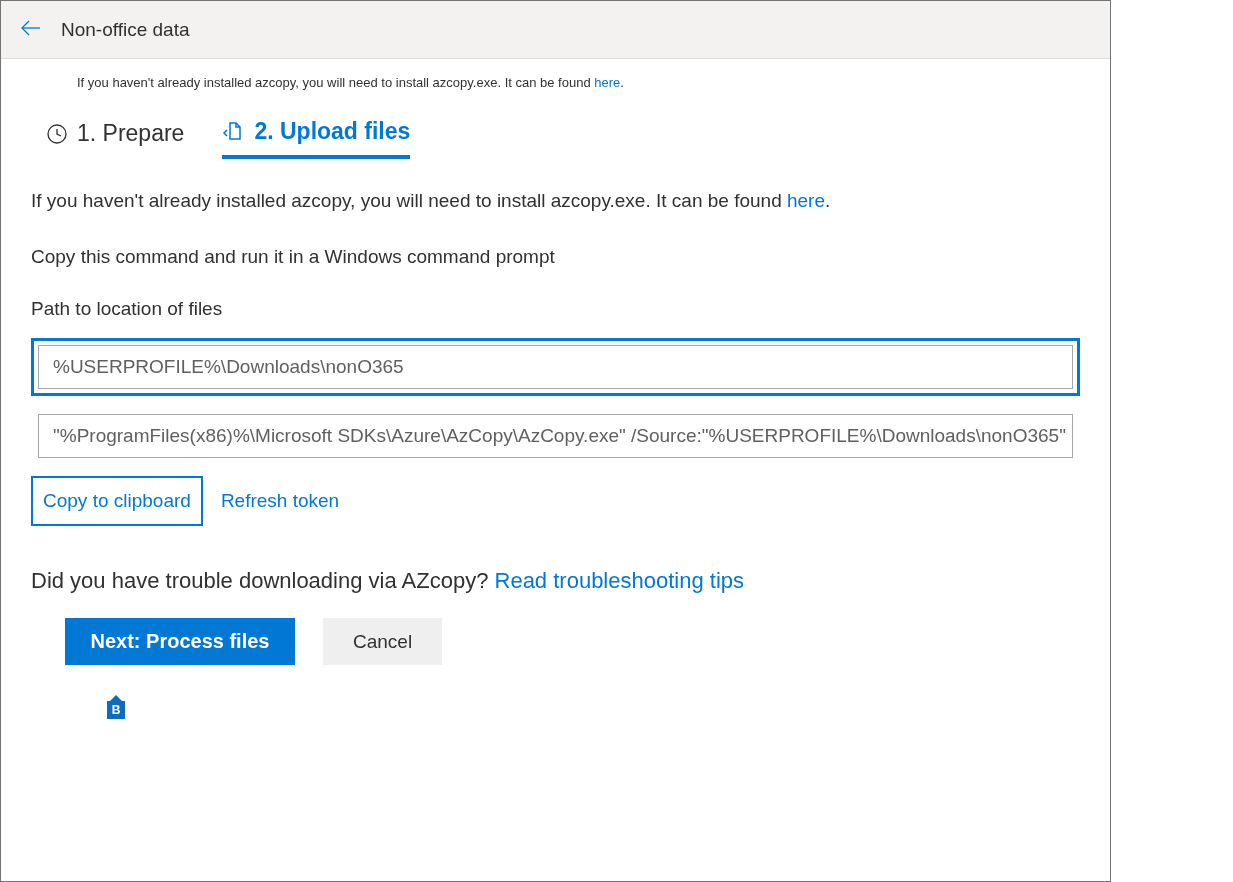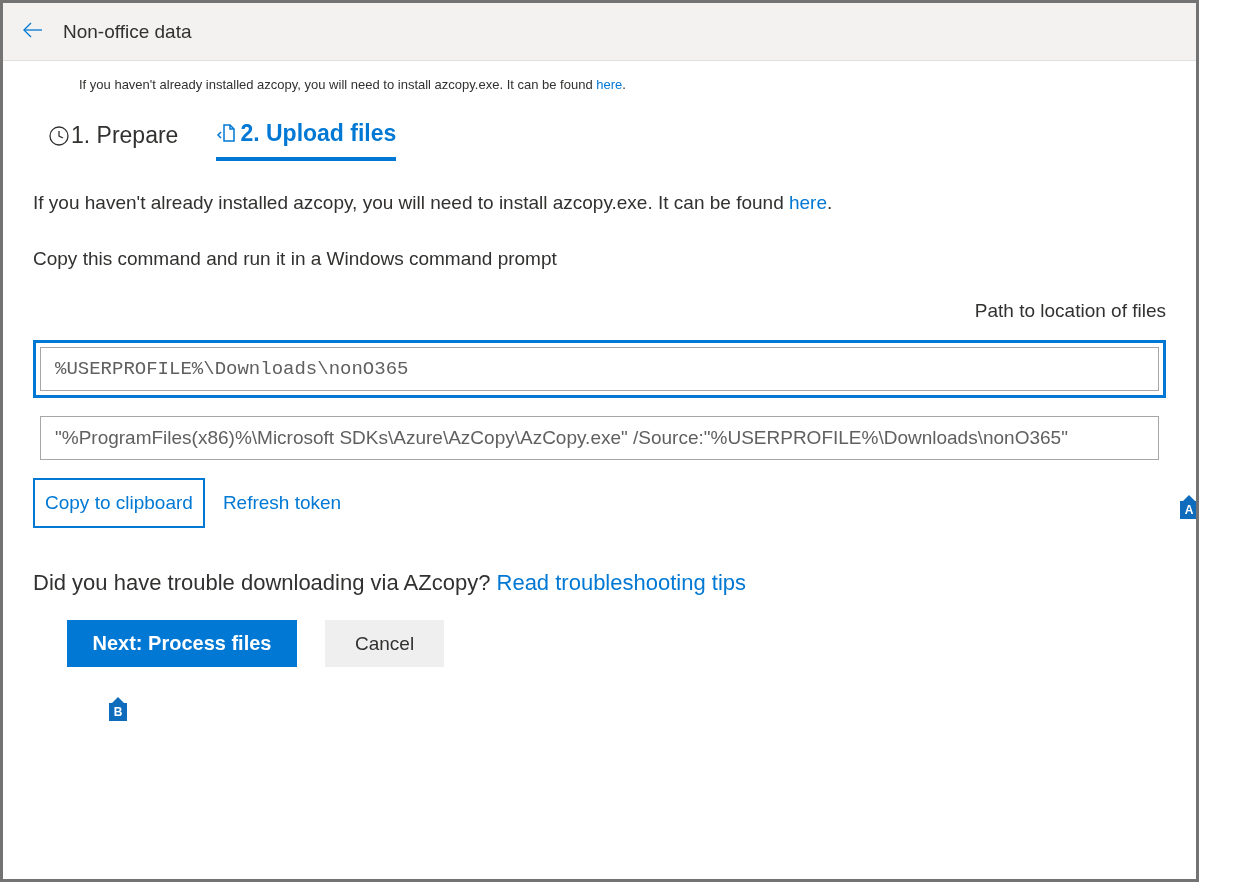--- a/index.html
+++ b/index.html
@@ -3,23 +3,23 @@
   <meta charset="utf-8">
   <style>
     * { box-sizing: border-box; margin: 0; padding: 0; }
     body {
       font-family: "Segoe UI", -apple-system, Arial, sans-serif;
       background: #fff;
       color: #323130;
       font-size: 14px;
     }
     .frame {
-      width: 1199px;
+      width: 1111px;
       height: 882px;
-      border: 3px solid #737373;
+      border: 1px solid #737373;
       position: relative;
       overflow: hidden;
     }
     .header {
       height: 58px;
       background: #f3f2f1;
       border-bottom: 1px solid #e1dfdd;
       display: flex;
       align-items: center;
       padding: 0 18px;
@@ -33,20 +33,21 @@
     }
     .top-info a { color: #0078d4; text-decoration: none; }
     .tabs {
       display: flex;
       gap: 38px;
       padding: 28px 0 0 44px;
     }
     .tab {
       display: flex;
       align-items: center;
+      gap: 8px;
       font-size: 23px;
       color: #323130;
       padding-bottom: 10px;
       cursor: pointer;
     }
     .tab.active {
       color: #0078d4;
       font-weight: 600;
       border-bottom: 4px solid #0078d4;
     }
@@ -55,27 +56,26 @@
       padding: 28px 30px 0 30px;
     }
     .body-text {
       font-size: 19px;
       line-height: 1.45;
       color: #323130;
     }
     .body-text + .body-text { margin-top: 28px; }
     .section-gap { margin-top: 28px; }
     .link { color: #0078d4; text-decoration: none; cursor: pointer; }
-    .label-text { font-size: 19px; margin-top: 28px; text-align: right; }
+    .label-text { font-size: 19px; margin-top: 28px; }
     .input-wrap {
       position: relative;
       margin-top: 18px;
       border: 3px solid #0078d4;
       padding: 4px;
-      font-family: Liberation Mono, monospace;
     }
     .input, .readonly {
       width: 100%;
       height: 44px;
       border: 1px solid #a6a6a6;
       padding: 0 14px;
       font-size: 19px;
       font-family: inherit;
       color: #606060;
       background: #fff;

